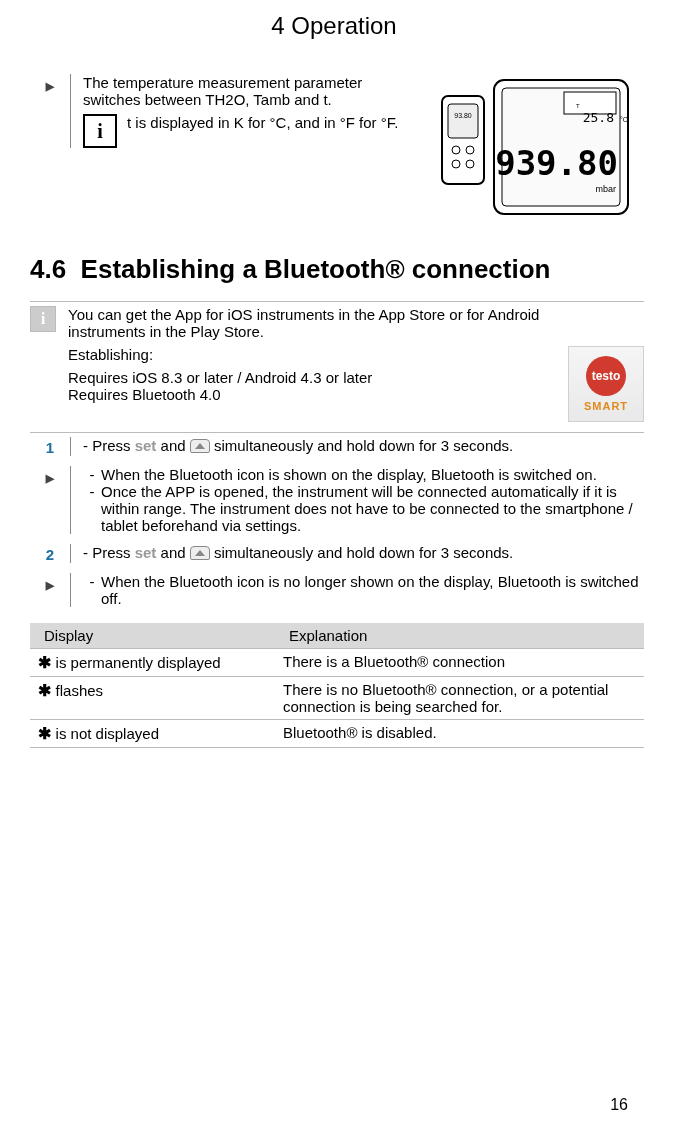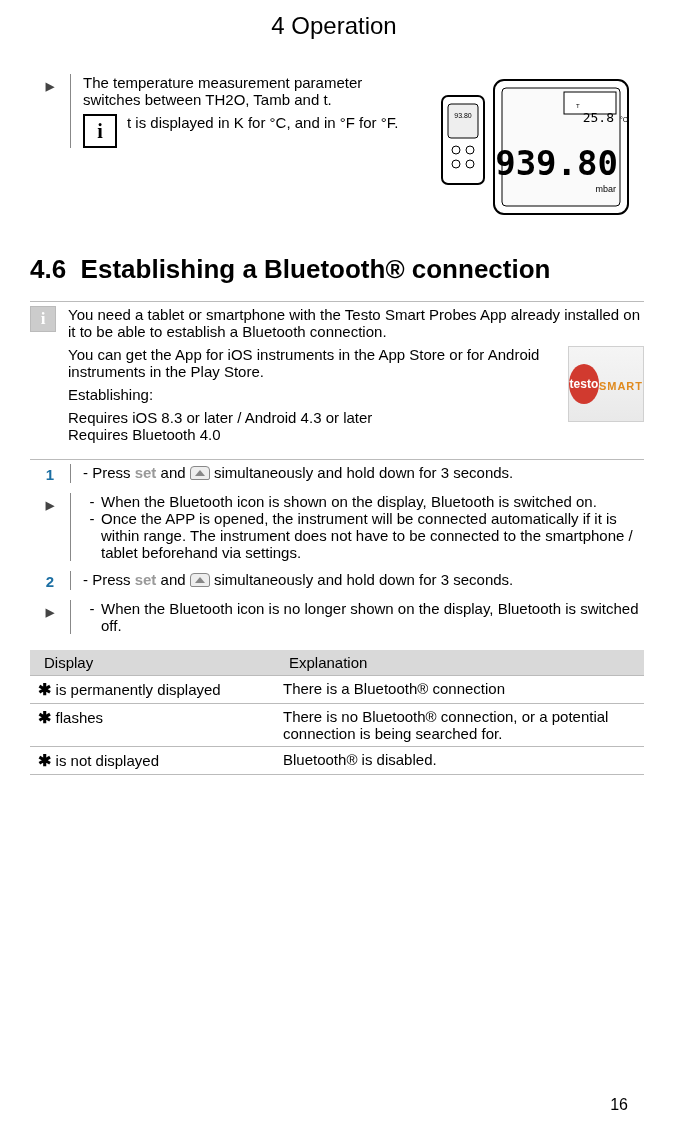--- a/index.html
+++ b/index.html
@@ -82,23 +82,24 @@
     align-items: flex-start;
     gap: 12px;
     padding: 4px 0 10px 0;
   }
   .info-block-body { flex: 1; }
   .info-block-body p { margin: 0 0 6px 0; }
   .app-badge {
     width: 76px; height: 76px;
     border: 1px solid #d0d0d0;
     background: linear-gradient(#f5f5f5, #e9e9e9);
-    display: flex; flex-direction: row; align-items: center; justify-content: center;
+    display: flex; flex-direction: column; align-items: center; justify-content: center;
     margin-left: 12px;
     float: right;
+    margin-top: 40px;
   }
   .app-badge .circle {
     width: 40px; height: 40px; border-radius: 50%;
     background: #d13a2f; color: #fff;
     display: flex; align-items: center; justify-content: center;
     font-size: 12px; font-weight: bold;
   }
   .app-badge .sm-label {
     font-size: 11px; color: #e08a1e; letter-spacing: 1px; font-weight: bold;
     margin-top: 4px;
@@ -217,21 +218,20 @@
 <h2 class="section">
   <span>4.6</span>&nbsp;
   <span>Establishing a Bluetooth® connection</span>
 </h2>
 
 <hr class="hr-light">
 <div class="info-block">
   <div class="info-icon-grey">i</div>
   <div class="info-block-body">
     <div style="overflow:hidden">
-      <p>You need a tablet or smartphone with the Testo Smart Probes App already installed on it to be able to establish a Bluetooth connection.</p>
       <div class="app-badge">
         <div class="circle">testo</div>
         <div class="sm-label">SMART</div>
       </div>
       <p>You can get the App for iOS instruments in the App Store or for Android instruments in the Play Store.</p>
       <p>Establishing:</p>
       <p>
         <span>Requires iOS 8.3 or later / Android 4.3 or later</span><br>
         <span>Requires Bluetooth 4.0</span>
       </p>

